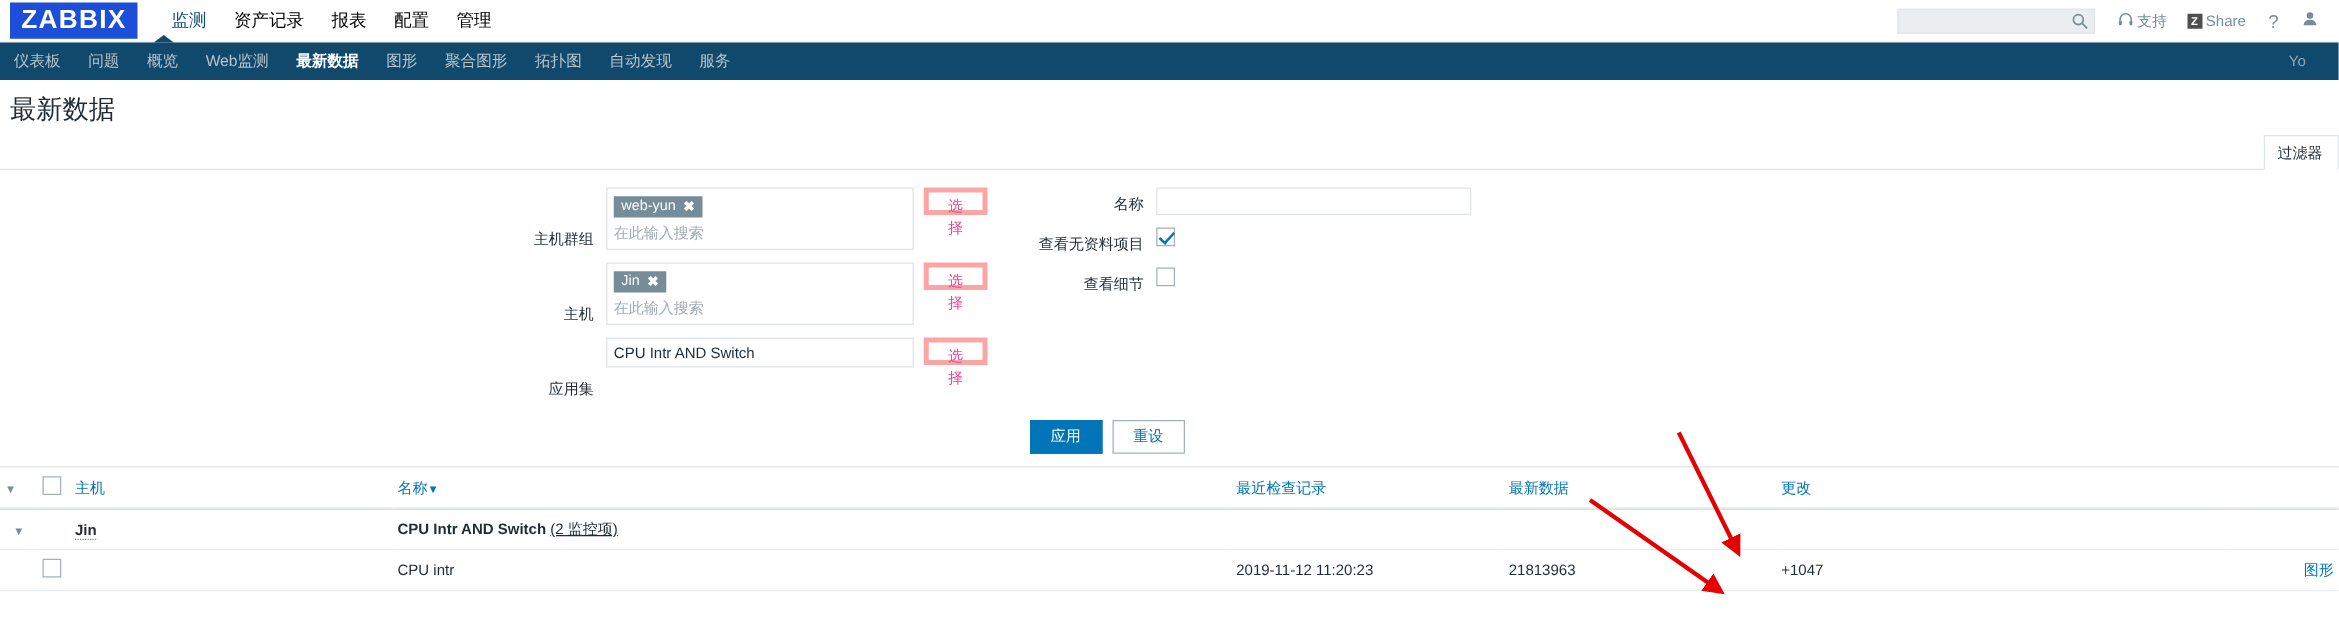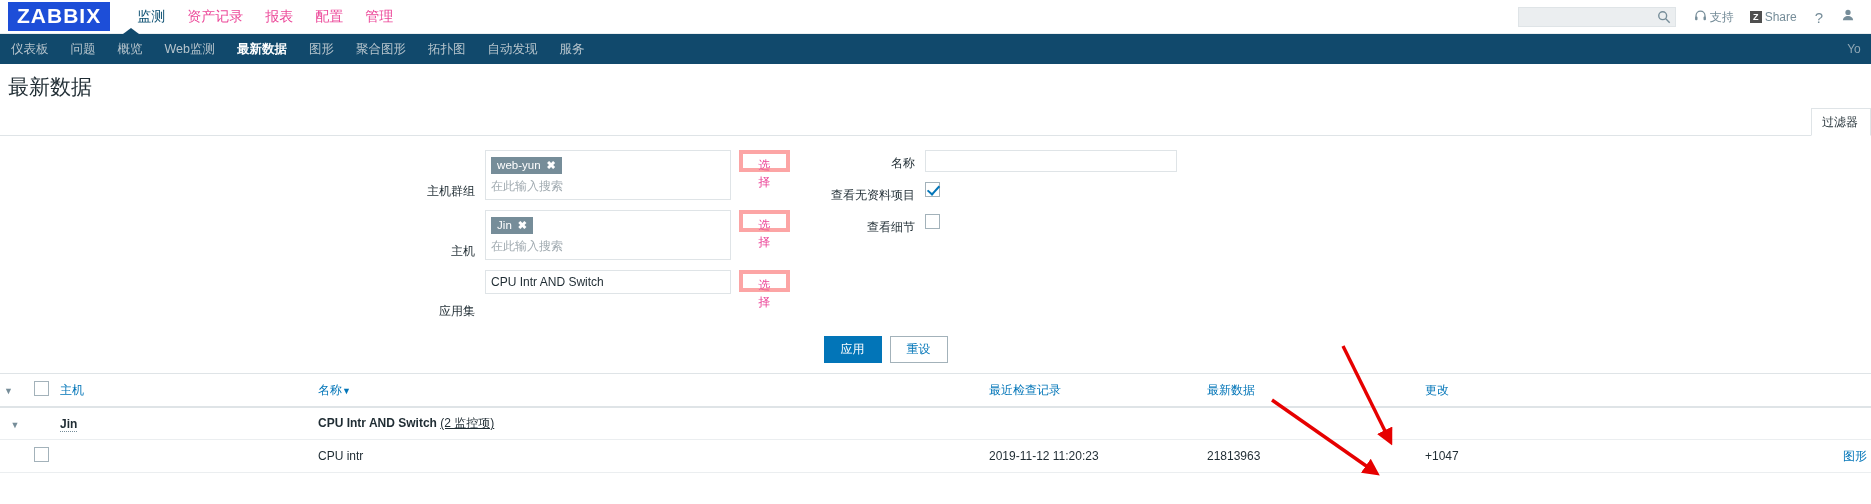--- a/index.html
+++ b/index.html
@@ -25,21 +25,21 @@
     font-weight: bold;
     font-size: 21px;
     letter-spacing: 1px;
     padding: 2px 9px 3px 9px;
     margin-left: 8px;
     font-family: "Liberation Sans", sans-serif;
     line-height: 24px;
   }
   .mainmenu { display: flex; align-items: center; margin-left: 16px; }
   .mainmenu a {
-    color: #ec4899;
+    color: #000000;
     font-size: 14px;
     text-decoration: none;
     padding: 6px 11px;
     white-space: nowrap;
   }
   .mainmenu a.active { color: #0b4f71; }
   .topright {
     position: absolute; right: 8px; top: 0; height: 34px;
     display: flex; align-items: center; gap: 0px;
   }
@@ -78,22 +78,22 @@
     background: #11496c;
     display: flex; align-items: center;
     position: relative;
   }
   .subnav a {
     color: #b6c4cc; font-size: 12.5px; text-decoration: none;
     padding: 18px 11px; line-height: 30px; white-space: nowrap;
   }
   .subnav a.active { color: #ffffff; font-weight: bold; }
   .subnav .logged {
-    position: absolute; right: 4px; color: #8fa7b5; font-size: 12px;
-    white-space: nowrap; overflow: hidden; width: 26px; text-align: center;
+    position: absolute; right: 14px; color: #8fa7b5; font-size: 12px;
+    white-space: nowrap; overflow: hidden; width: 26px;
   }
   .arrow-up {
     position: absolute; top: -6px; left: 123px;
     width: 0; height: 0;
     border-left: 8px solid transparent;
     border-right: 8px solid transparent;
     border-bottom: 6px solid #11496c;
   }
 
   

